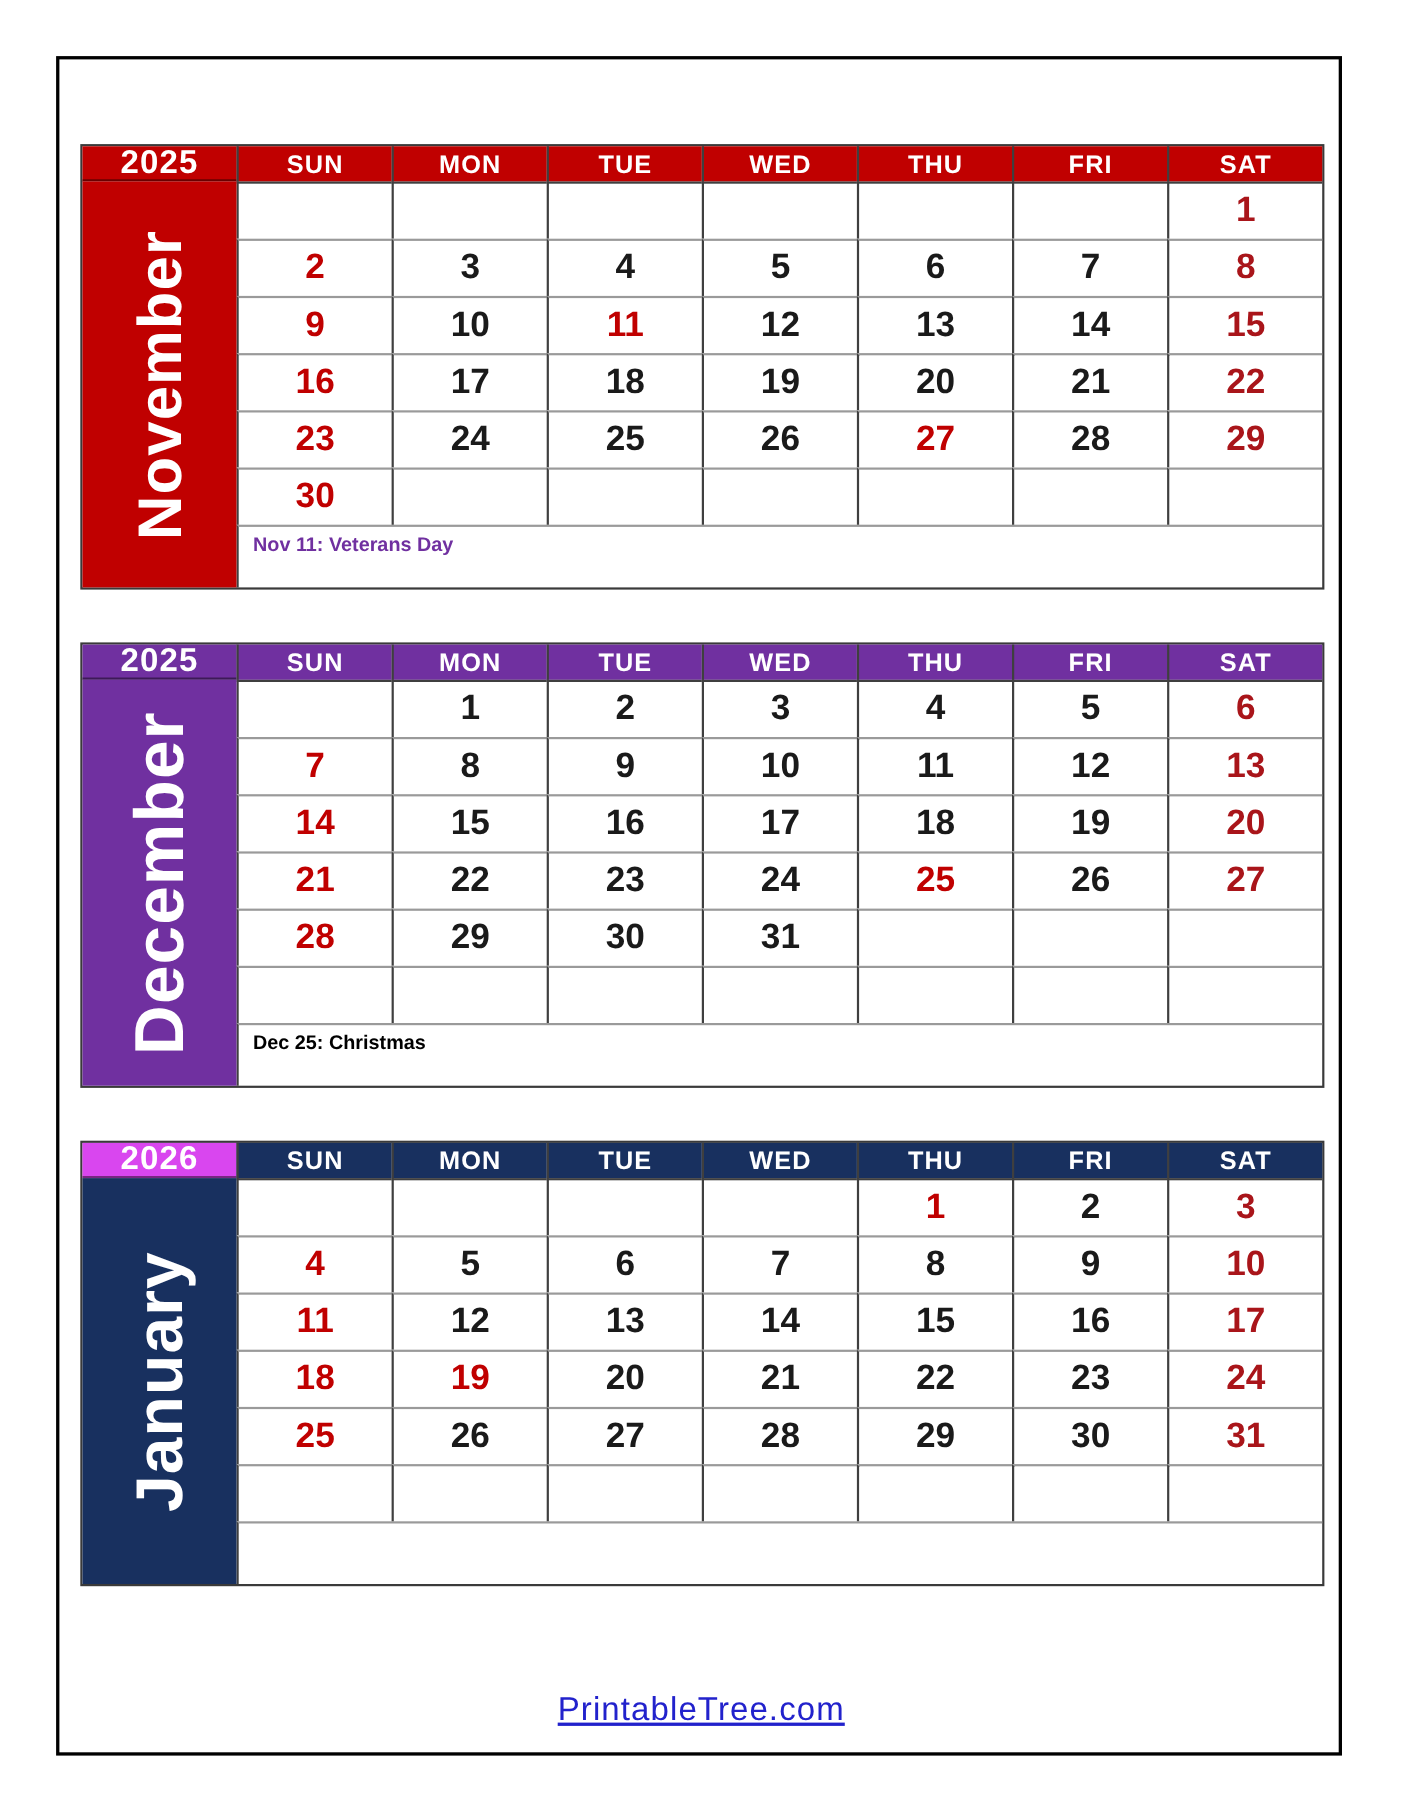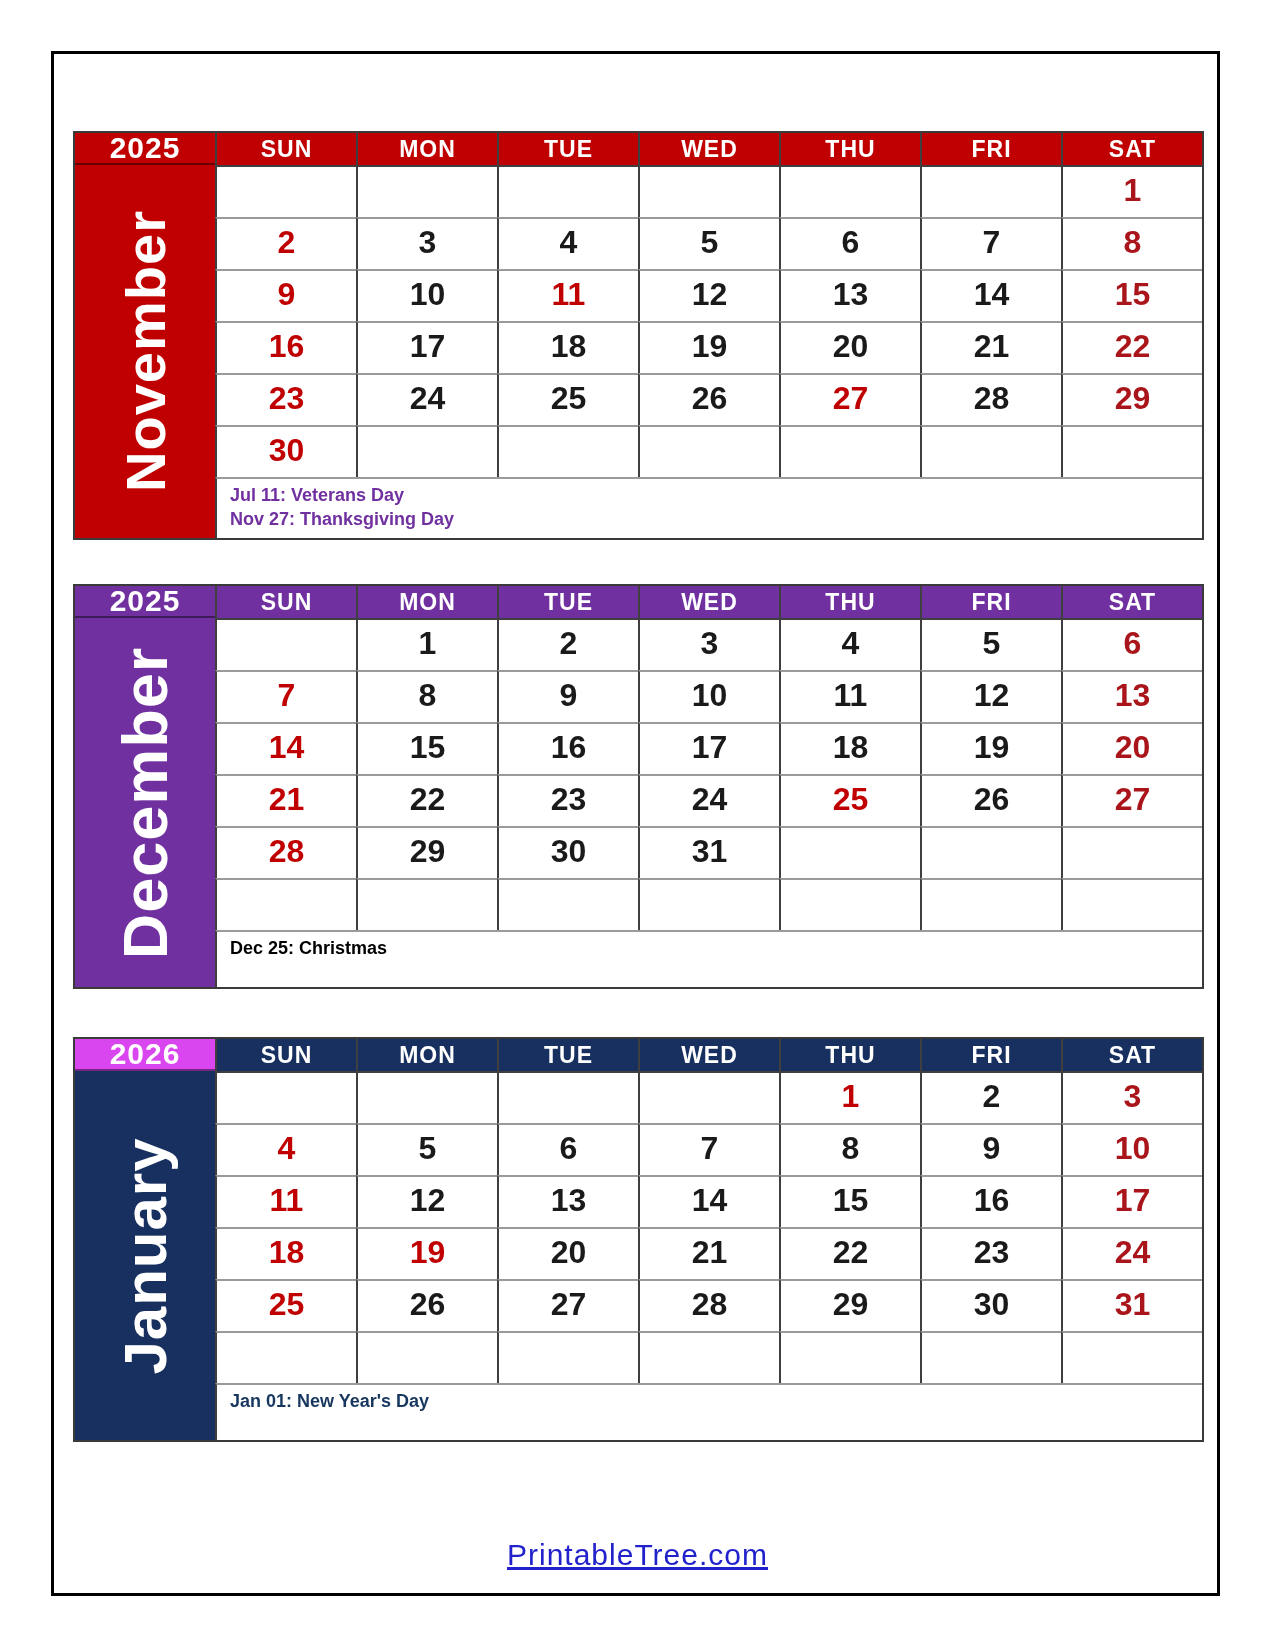--- a/index.html
+++ b/index.html
@@ -75,22 +75,21 @@
 <body>
 
 <div class="frame"></div>
 
 <section class="cal m-nov">
   <div class="year" style="background: rgb(192, 0, 0);">2025</div>
   <div class="band" style="background: rgb(192, 0, 0);">
     <span class="vtext">November</span>
   </div>
   <div class="holiday">
-    <div class="hline" style="color: rgb(112, 48, 160);">Jul 11: Veterans Day</div>
-    <div class="hline" style="color: rgb(112, 48, 160);">Nov 27: Thanksgiving Day</div>
+    <div class="hline" style="color: rgb(112, 48, 160);">Nov 11: Veterans Day</div>
   </div>
 <div class="dow" style="background: rgb(192, 0, 0);">SUN</div>
     <div class="dow" style="background: rgb(192, 0, 0);">MON</div>
     <div class="dow" style="background: rgb(192, 0, 0);">TUE</div>
     <div class="dow" style="background: rgb(192, 0, 0);">WED</div>
     <div class="dow" style="background: rgb(192, 0, 0);">THU</div>
     <div class="dow" style="background: rgb(192, 0, 0);">FRI</div>
     <div class="dow" style="background: rgb(192, 0, 0);">SAT</div>
     <div class="dcell first-row"></div>
     <div class="dcell first-row"></div>
@@ -194,21 +193,20 @@
     <div class="dcell"></div>
     <div class="dcell"></div>
   </section>
 
 <section class="cal m-jan">
   <div class="year" style="background: #d946ef;">2026</div>
   <div class="band" style="background: rgb(24, 48, 95);">
     <span class="vtext">January</span>
   </div>
   <div class="holiday">
-    <div class="hline" style="color: rgb(23, 55, 94);">Jan 01: New Year's Day</div>
   </div>
 <div class="dow" style="background: rgb(24, 48, 95);">SUN</div>
     <div class="dow" style="background: rgb(24, 48, 95);">MON</div>
     <div class="dow" style="background: rgb(24, 48, 95);">TUE</div>
     <div class="dow" style="background: rgb(24, 48, 95);">WED</div>
     <div class="dow" style="background: rgb(24, 48, 95);">THU</div>
     <div class="dow" style="background: rgb(24, 48, 95);">FRI</div>
     <div class="dow" style="background: rgb(24, 48, 95);">SAT</div>
     <div class="dcell first-row"></div>
     <div class="dcell first-row"></div>

